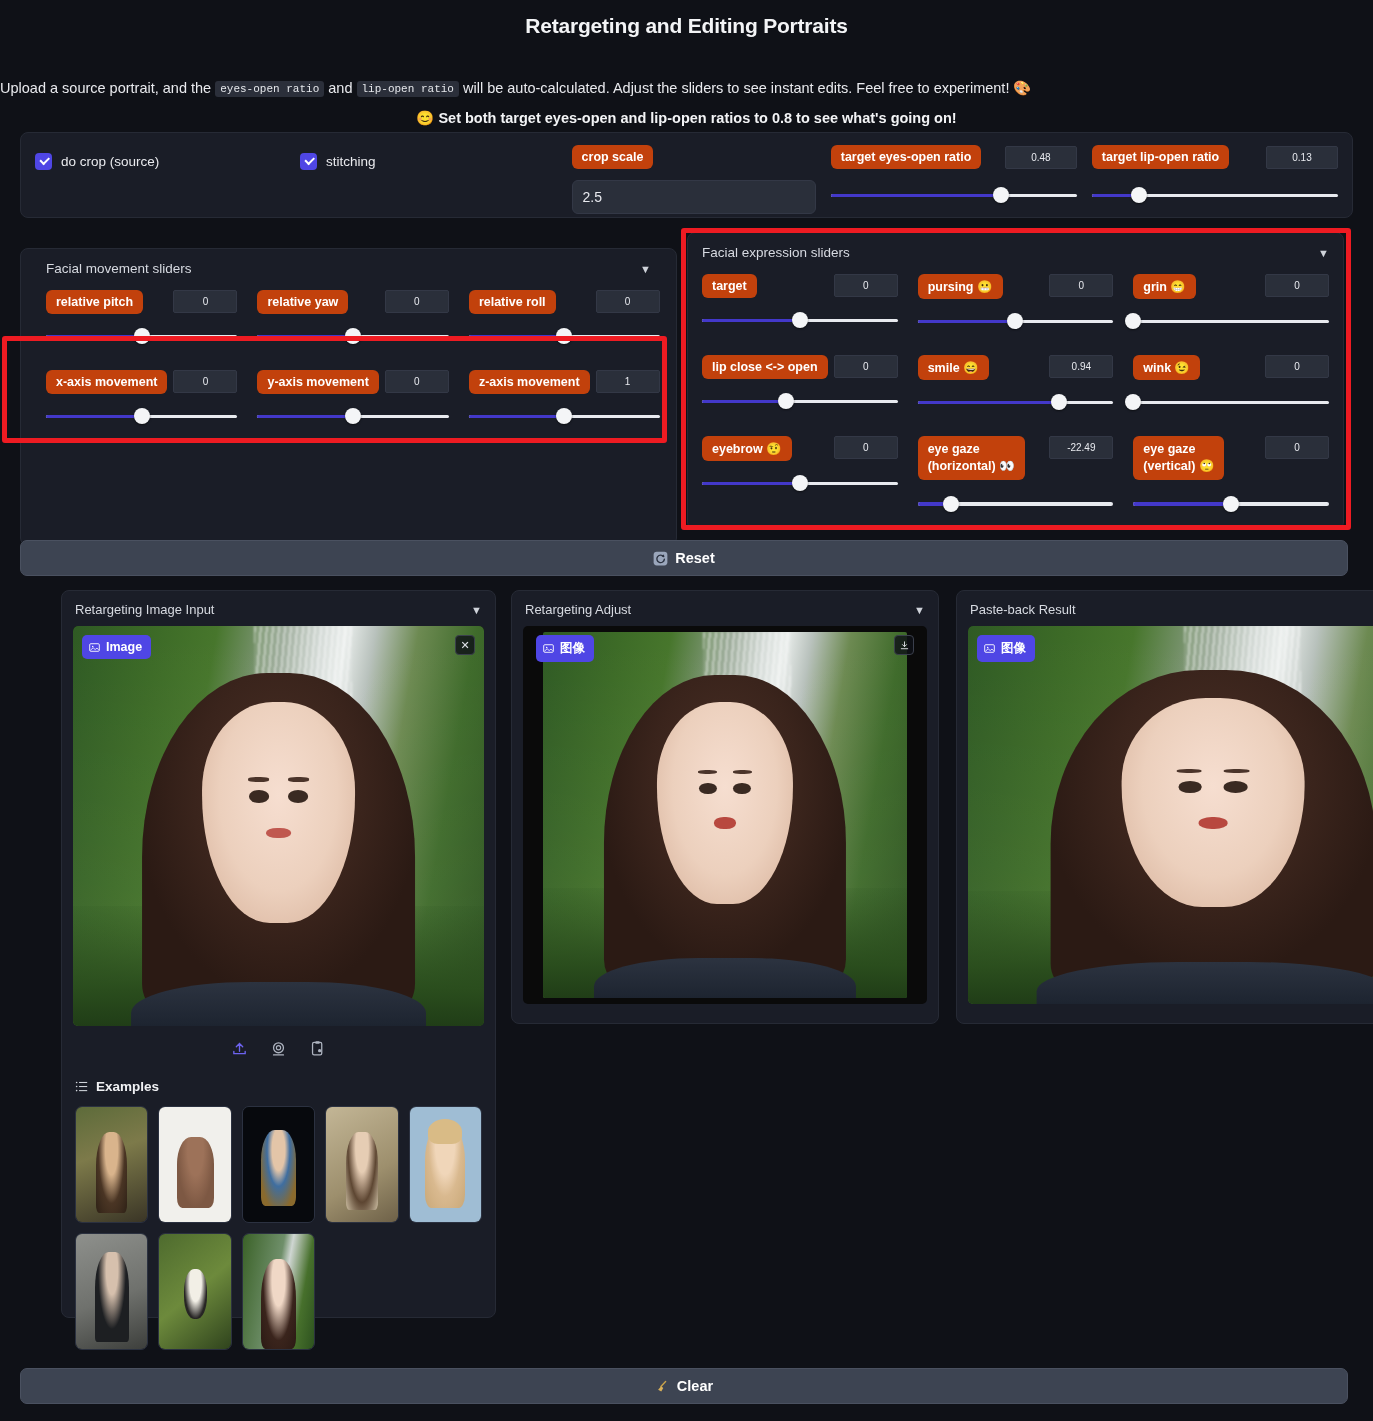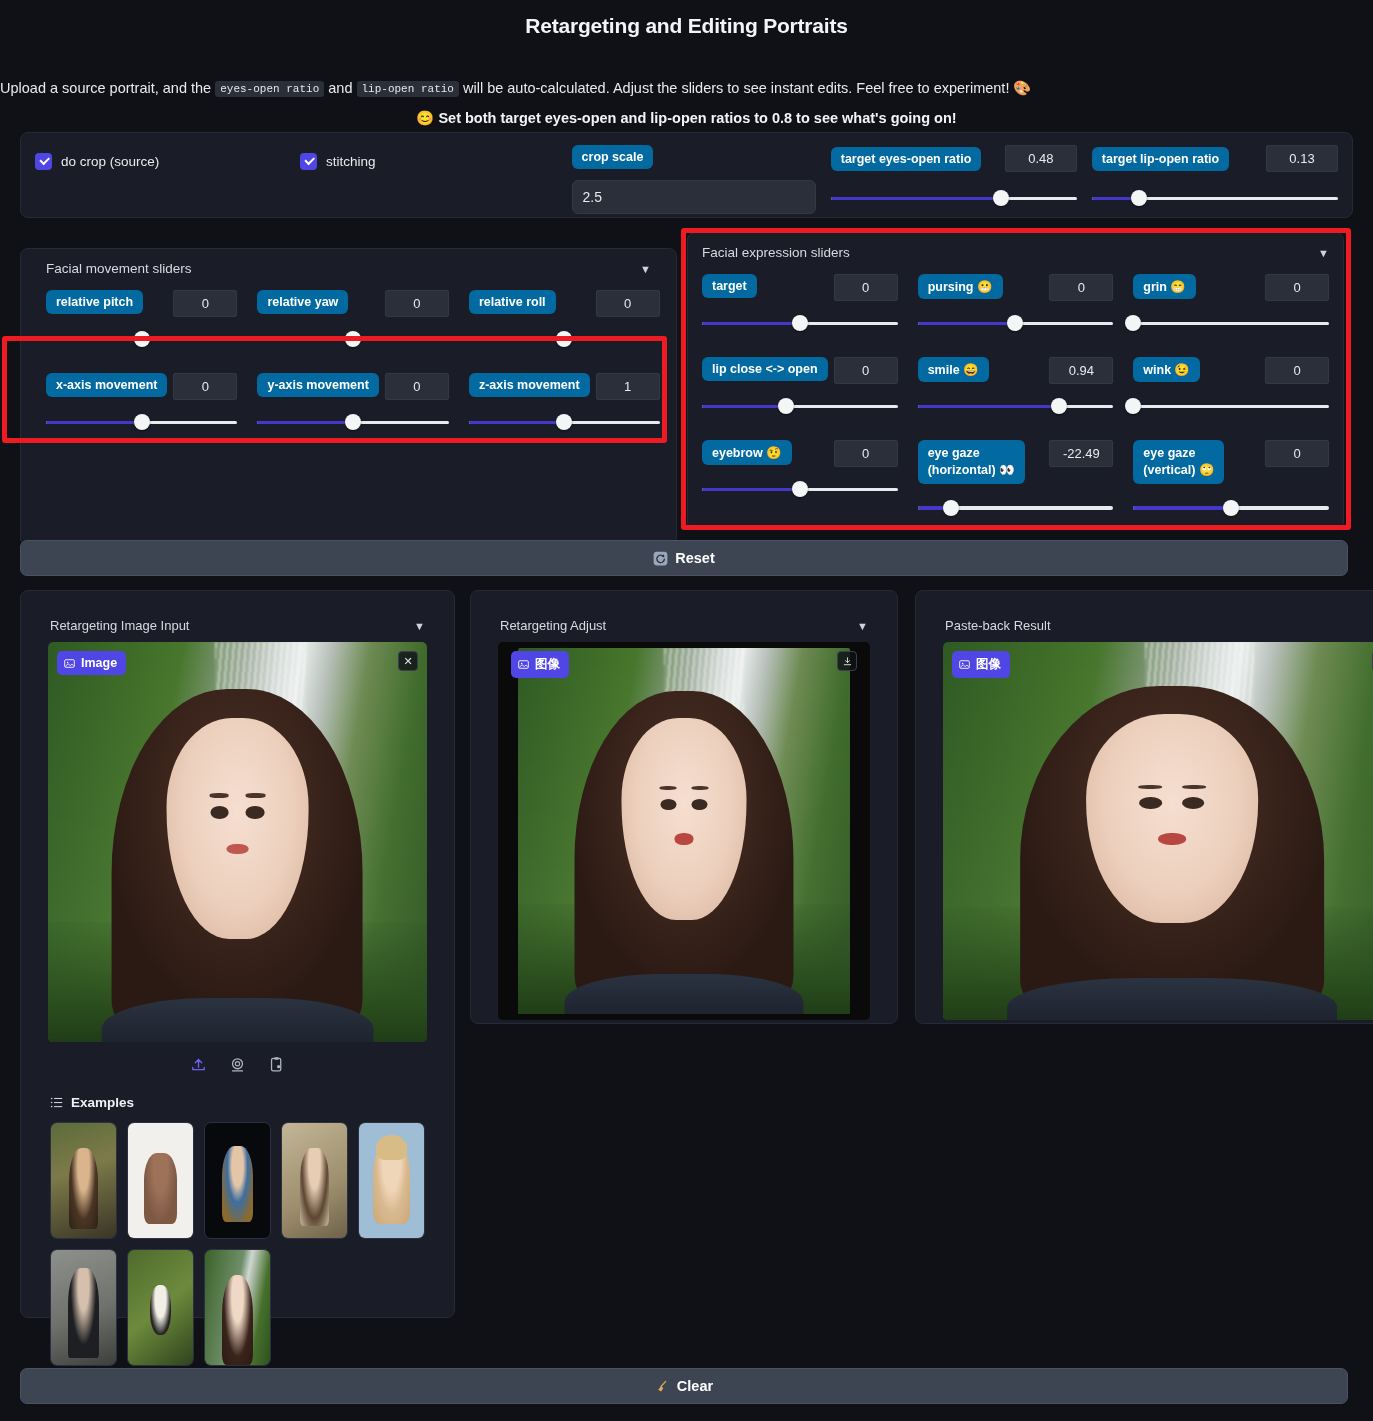--- a/index.html
+++ b/index.html
@@ -78,34 +78,34 @@
     position: absolute;
     left: 4.5px; top: 3.5px;
     width: 7px; height: 3.5px;
     border-left: 2px solid #fff;
     border-bottom: 2px solid #fff;
     transform: rotate(-45deg);
   }
 
   .pillbadge {
     display: inline-block;
-    background: #0369a1;
+    background: #c2410c;
     color: #fff;
     font-size: 12.5px;
     font-weight: bold;
     padding: 5px 10px;
     border-radius: 6px;
     white-space: nowrap;
   }
   .numbox {
     background: #2a2f3a;
     border: 1px solid #333846;
     border-radius: 2px;
     color: #e8eaef;
-    font-size: 13px;
+    font-size: 10px;
     padding: 5px 0;
     text-align: center;
   }
 
   
   .slider {
     position: relative;
     height: 16px;
   }
   .slider .track {
@@ -201,21 +201,21 @@
     background: #3d4452;
     border: 1px solid #4a5160;
     border-radius: 7px;
     display: flex; align-items: center; justify-content: center;
     gap: 7px;
     font-size: 14.5px; font-weight: bold; color: #fff;
     cursor: pointer;
   }
 
   
-  .img-panel { position: absolute; padding: 16px; }
+  .img-panel { position: absolute; padding: 0; margin-left: 41px; }
   #input-panel  { left: 20px;  top: 590px;  width: 435px; height: 728px; }
   #result-panel { left: 470px; top: 590px;  width: 428px; height: 434px; }
   #paste-panel  { left: 915px; top: 590px;  width: 514px; height: 434px; }
 
   .img-panel-head {
     display: flex; align-items: center;
     font-size: 13px; color: #d7dae1;
     padding: 11px 13px 9px 13px;
   }
   .img-panel-head .caret { margin-left: auto; font-size: 11px; color: #cfd3da; }

